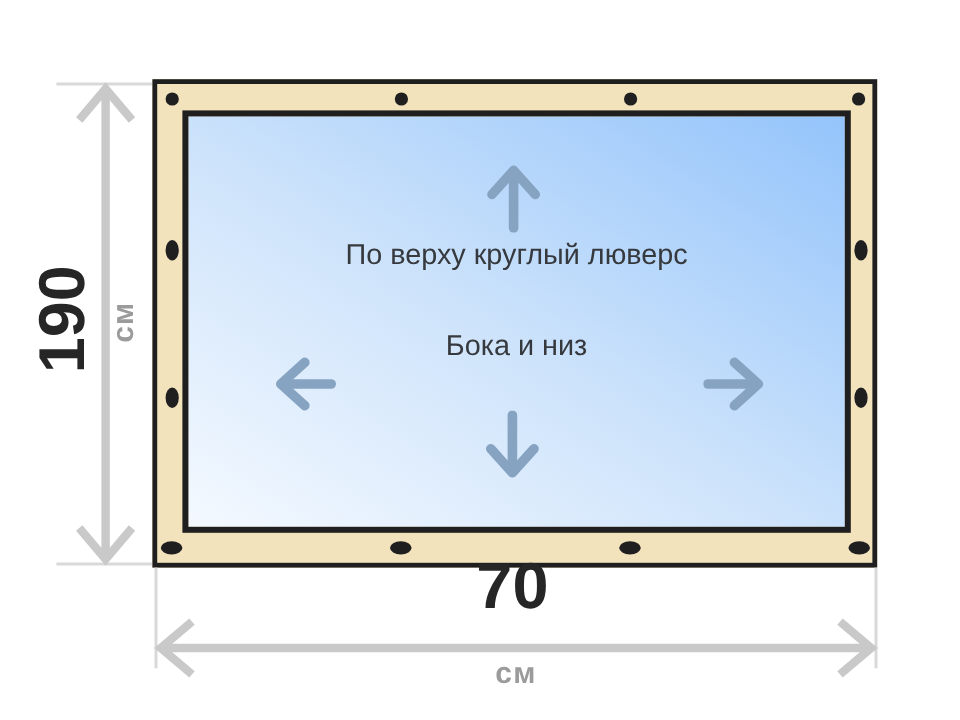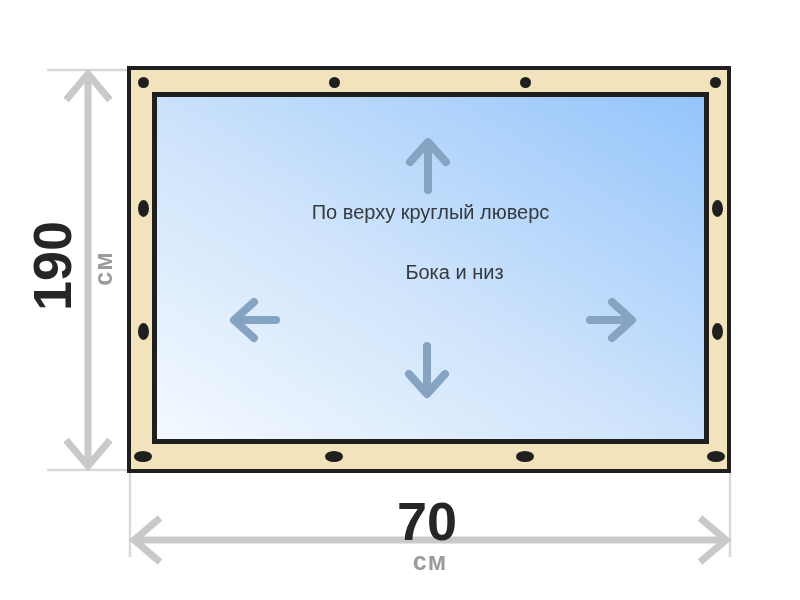--- a/index.html
+++ b/index.html
@@ -35,25 +35,25 @@
   }
   .grommet.round{width:11px;height:11px;}
   .grommet.h-oval{width:18px;height:11px;}
   .grommet.v-oval{width:11px;height:17px;}
   
   .note{
     position:absolute;
     left:157px;width:547px;
     text-align:center;
     color:#36393d;
-    font-size:20px;
+    font-size:24px;
     line-height:31px;
   }
   .note-top{top:197px;}
-  .note-mid{top:257px;padding-left:24px;}
+  .note-mid{top:273px;}
   .dir-arrow{position:absolute;}
   .dir-arrow path{
     fill:none;
     stroke:#86a4c2;
     stroke-width:8;
     stroke-linecap:round;
     stroke-linejoin:round;
   }
   
   .dim-svg{position:absolute;}
@@ -72,21 +72,21 @@
     color:#9b9b9b;
     font-size:25px;
     font-weight:bold;
     text-align:center;
     line-height:1;
     letter-spacing:1px;
   }
   .rot{transform:rotate(-90deg);}
   .height-value{left:-48px;top:239px;width:200px;}
   .height-unit{left:53px;top:256px;width:100px;}
-  .width-value{left:327px;top:494px;width:200px;}
+  .width-value{left:327px;top:462px;width:200px;}
   .width-unit{left:330px;top:549px;width:200px;}
 </style>
 </head>
 <body>
 
 <div class="canvas">
 
   <svg class="dim-svg" style="left:30px;top:60px;" width="105" height="520" viewBox="0 0 105 520">
     <path class="dim-tick" d="M17 10 H100"></path>
     <path class="dim-tick" d="M17 410 H100"></path>

